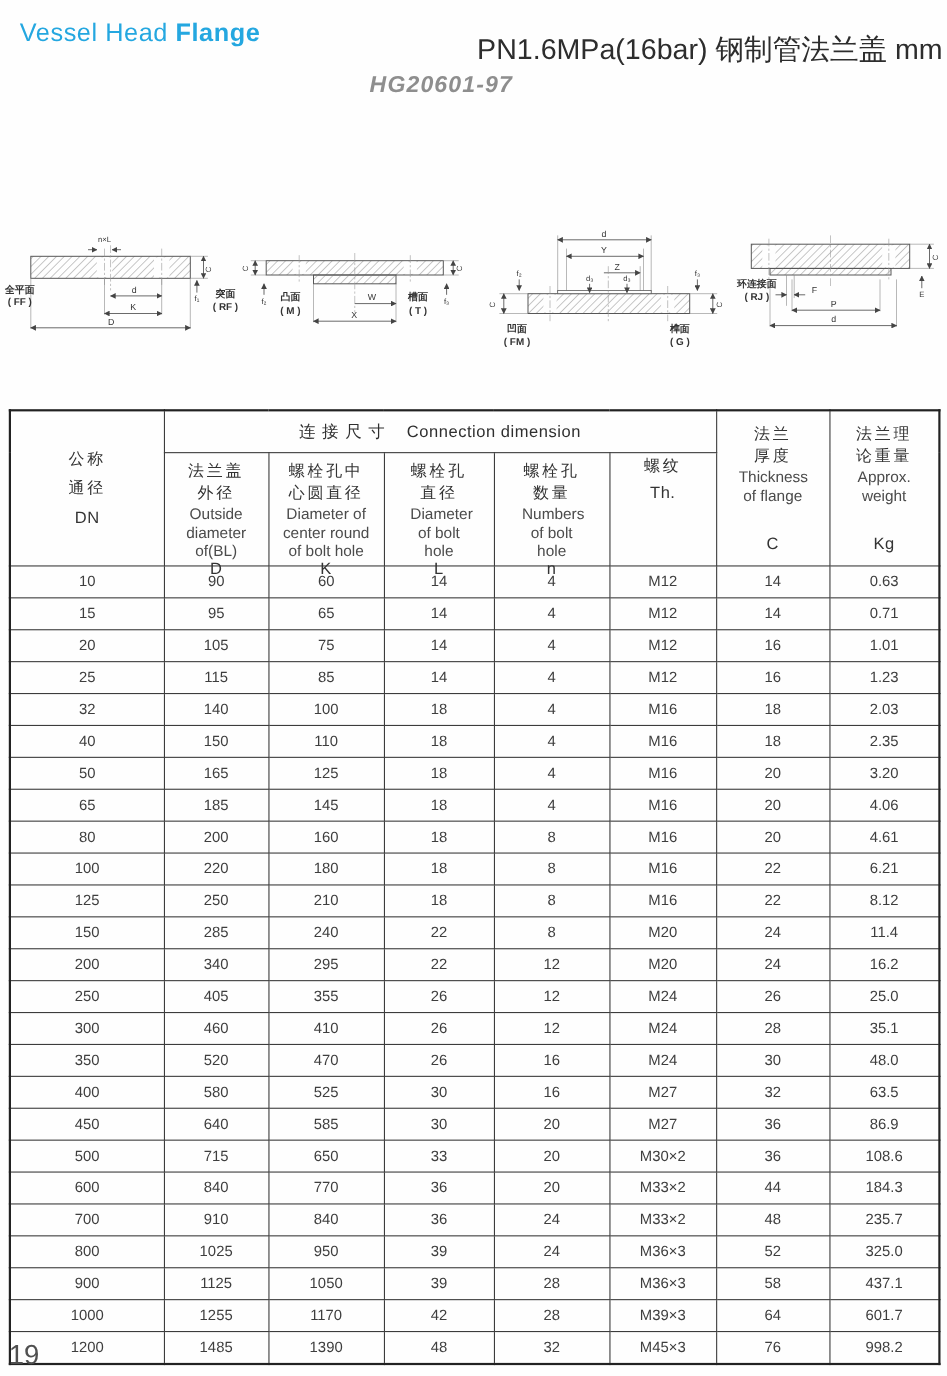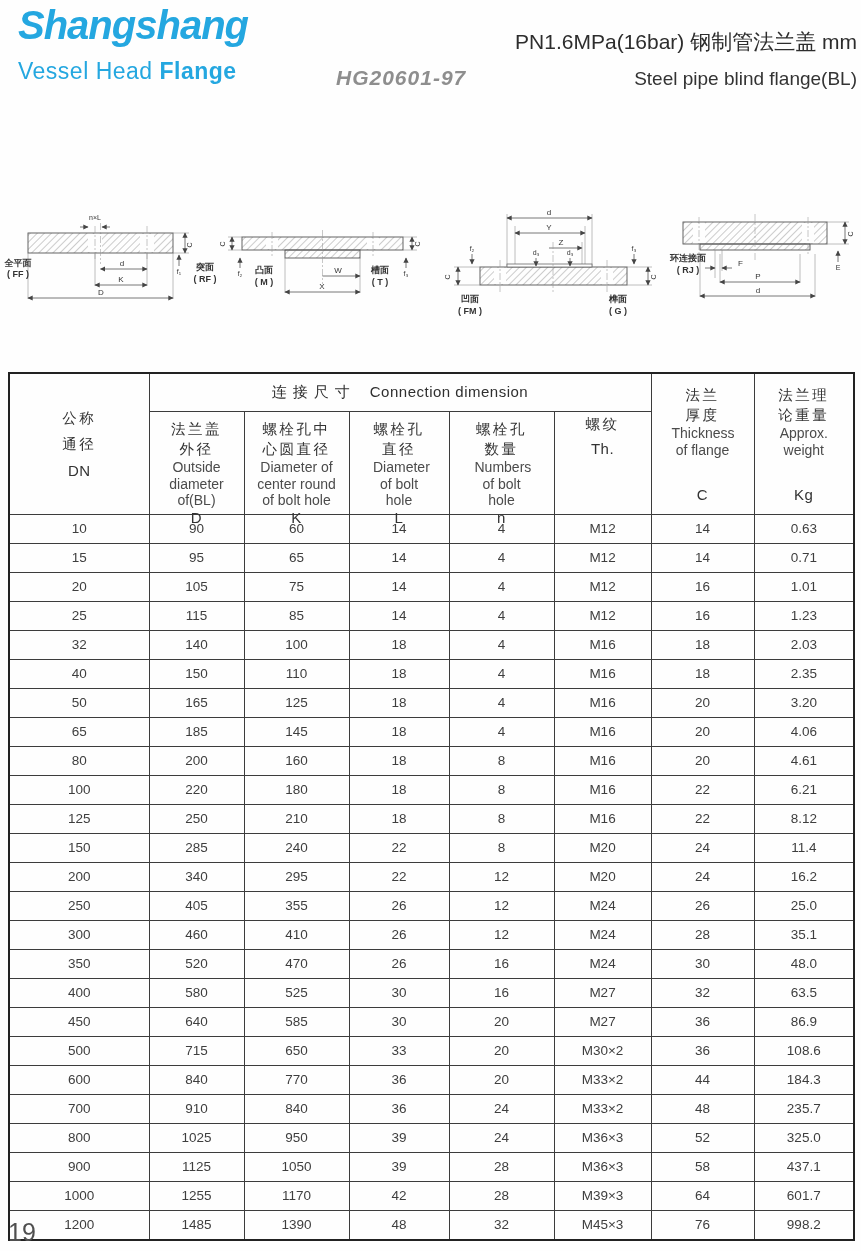--- a/index.html
+++ b/index.html
@@ -11,21 +11,21 @@
   
   .logo { position:absolute; left:18px; top:4px; }
   .logo-name {
     font-size:40px; font-weight:bold; font-style:italic;
     color:#24a7e0; letter-spacing:-1px; line-height:1.05;
   }
   .logo-sub { font-size:23px; color:#24a7e0; letter-spacing:0.5px; margin-top:12px; }
   .logo-sub .bold { font-weight:bold; }
 
   .doc-title {
-    position:absolute; top:28px; right:4px; font-size:21px; color:#2d2d2d;
+    position:absolute; top:28px; right:4px; font-size:26px; color:#2d2d2d;
     white-space:nowrap; letter-spacing:0;
   }
   .doc-standard {
     position:absolute; left:336px; top:66px; font-size:21px; font-weight:bold;
     font-style:italic; color:#8e8e8e; letter-spacing:1px;
   }
   .doc-subtitle { position:absolute; top:68px; right:4px; font-size:19px; color:#333; }
 
   
   .drawings { position:absolute; left:0; top:192px; width:861px; height:140px; }
@@ -69,26 +69,24 @@
   .w-n  { width:54px; } .w-c { width:62px; } .w-kg { width:80px; }
 
   .page-num { position:absolute; left:8px; top:1218px; font-size:25px; color:#4f4f4f; }
 </style>
 </head>
 <body>
 
 <div class="page">
 
   <div class="logo">
-    <div class="logo-name">Shangshang</div>
     <div class="logo-sub"><span>Vessel Head</span> <span class="bold">Flange</span></div>
   </div>
   <div class="doc-title">PN1.6MPa(16bar) 钢制管法兰盖  mm</div>
   <div class="doc-standard">HG20601-97</div>
-  <div class="doc-subtitle">Steel pipe blind flange(BL)</div>
 
   <svg class="drawings" viewBox="0 0 861 140">
     <defs>
       <pattern id="hatch" width="5" height="5" patternUnits="userSpaceOnUse" patternTransform="rotate(45)">
         <line x1="0" y1="0" x2="0" y2="5" stroke="#9a9a9a" stroke-width="1"></line>
       </pattern>
       <marker id="ar" viewBox="0 0 10 10" refX="9" refY="5" markerWidth="6.5" markerHeight="6.5" orient="auto-start-reverse">
         <path d="M0,0 L10,5 L0,10 z" fill="#444"></path>
       </marker>
     </defs>

